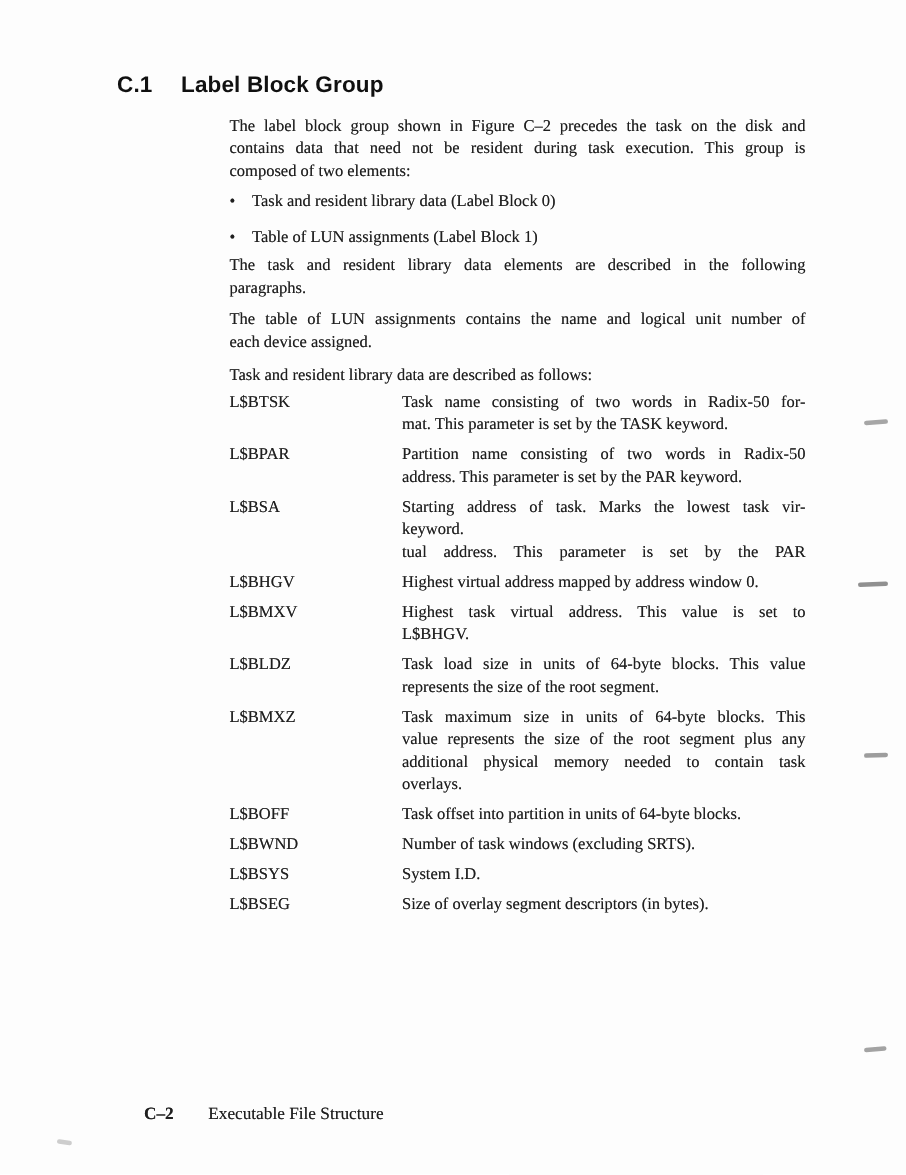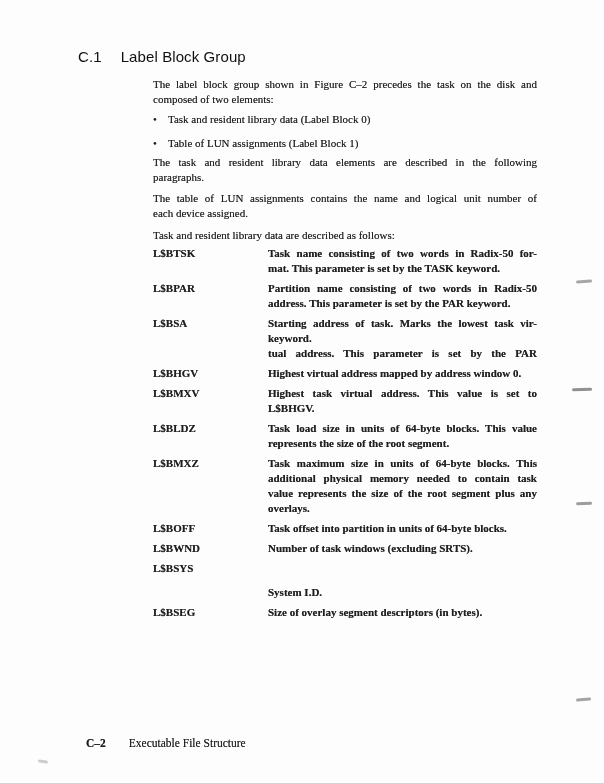--- a/index.html
+++ b/index.html
@@ -16,21 +16,21 @@
     font-family: "Liberation Serif", "DejaVu Serif", serif;
     color: #1f1f1f;
   }
   .page * { box-sizing: border-box; }
 
   .heading {
     position: absolute;
     top: 48px;
     left: 78px;
     font-family: "Liberation Sans", "DejaVu Sans", sans-serif;
-    font-weight: normal;
+    font-weight: bold;
     font-size: 15px;
     color: #101010;
     display: flex;
     letter-spacing: 0.1px;
   }
   .heading .sec-num { margin-right: 19px; }
 
   .content {
     position: absolute;
     top: 77px;
@@ -51,35 +51,35 @@
 
   .bullets { margin-top: 5px; }
   .bullet-item { display: flex; }
   .bullet-item + .bullet-item { margin-top: 9px; }
   .bullet-glyph { width: 15px; flex: 0 0 15px; }
 
   .para2 { margin-top: 4px; }
   .para3 { margin-top: 6px; }
   .para4 { margin-top: 7px; }
 
-  .deflist { margin-top: 3px; font-weight: bold; }
+  .deflist { margin-top: 3px; }
   .def-row { display: flex; }
   .def-row + .def-row { margin-top: 5px; }
   .def-term { width: 115px; flex: 0 0 115px; }
   .def-desc { width: 269px; flex: 0 0 269px; }
 
-  .sysid { display: flex; margin-top: 24px; }
+  .sysid { display: flex; }
   .sys-label { margin-right: 12px; }
   .sys-code { display: inline-block; width: 20px; }
   .sys-eq   { display: inline-block; width: 20px; }
 
   .footer {
     position: absolute;
     top: 736px;
-    left: 86px;
+    left: 96px;
     font-size: 11.5px;
     line-height: 15px;
     display: flex;
     text-shadow: 0 0 0.35px rgba(30,30,30,0.65);
     justify-content: flex-end;
   }
   .footer .pgnum { font-weight: bold; margin-right: 23px; }
 
   
   .scan-mark {
@@ -100,20 +100,21 @@
 
   <div class="heading">
     <span class="sec-num">C.1</span>
     <span class="sec-title">Label Block Group</span>
   </div>
 
   <div class="content">
 
     <div class="para1">
       <div class="ln j">The label block group shown in Figure C–2 precedes the task on the disk and</div>
+      <div class="ln j">contains data that need not be resident during task execution. This group is</div>
       <div class="ln">composed of two elements:</div>
     </div>
 
     <div class="bullets">
       <div class="bullet-item">
         <span class="bullet-glyph">•</span>
         <span class="bullet-text">Task and resident library data (Label Block 0)</span>
       </div>
       <div class="bullet-item">
         <span class="bullet-glyph">•</span>
@@ -182,22 +183,22 @@
         <div class="def-desc">
           <div class="ln j">Task load size in units of 64-byte blocks. This value</div>
           <div class="ln">represents the size of the root segment.</div>
         </div>
       </div>
 
       <div class="def-row">
         <div class="def-term">L$BMXZ</div>
         <div class="def-desc">
           <div class="ln j">Task maximum size in units of 64-byte blocks. This</div>
+          <div class="ln j">value represents the size of the root segment plus any</div>
           <div class="ln j">additional physical memory needed to contain task</div>
-          <div class="ln j">value represents the size of the root segment plus any</div>
           <div class="ln">overlays.</div>
         </div>
       </div>
 
       <div class="def-row">
         <div class="def-term">L$BOFF</div>
         <div class="def-desc">
           <div class="ln">Task offset into partition in units of 64-byte blocks.</div>
         </div>
       </div>

